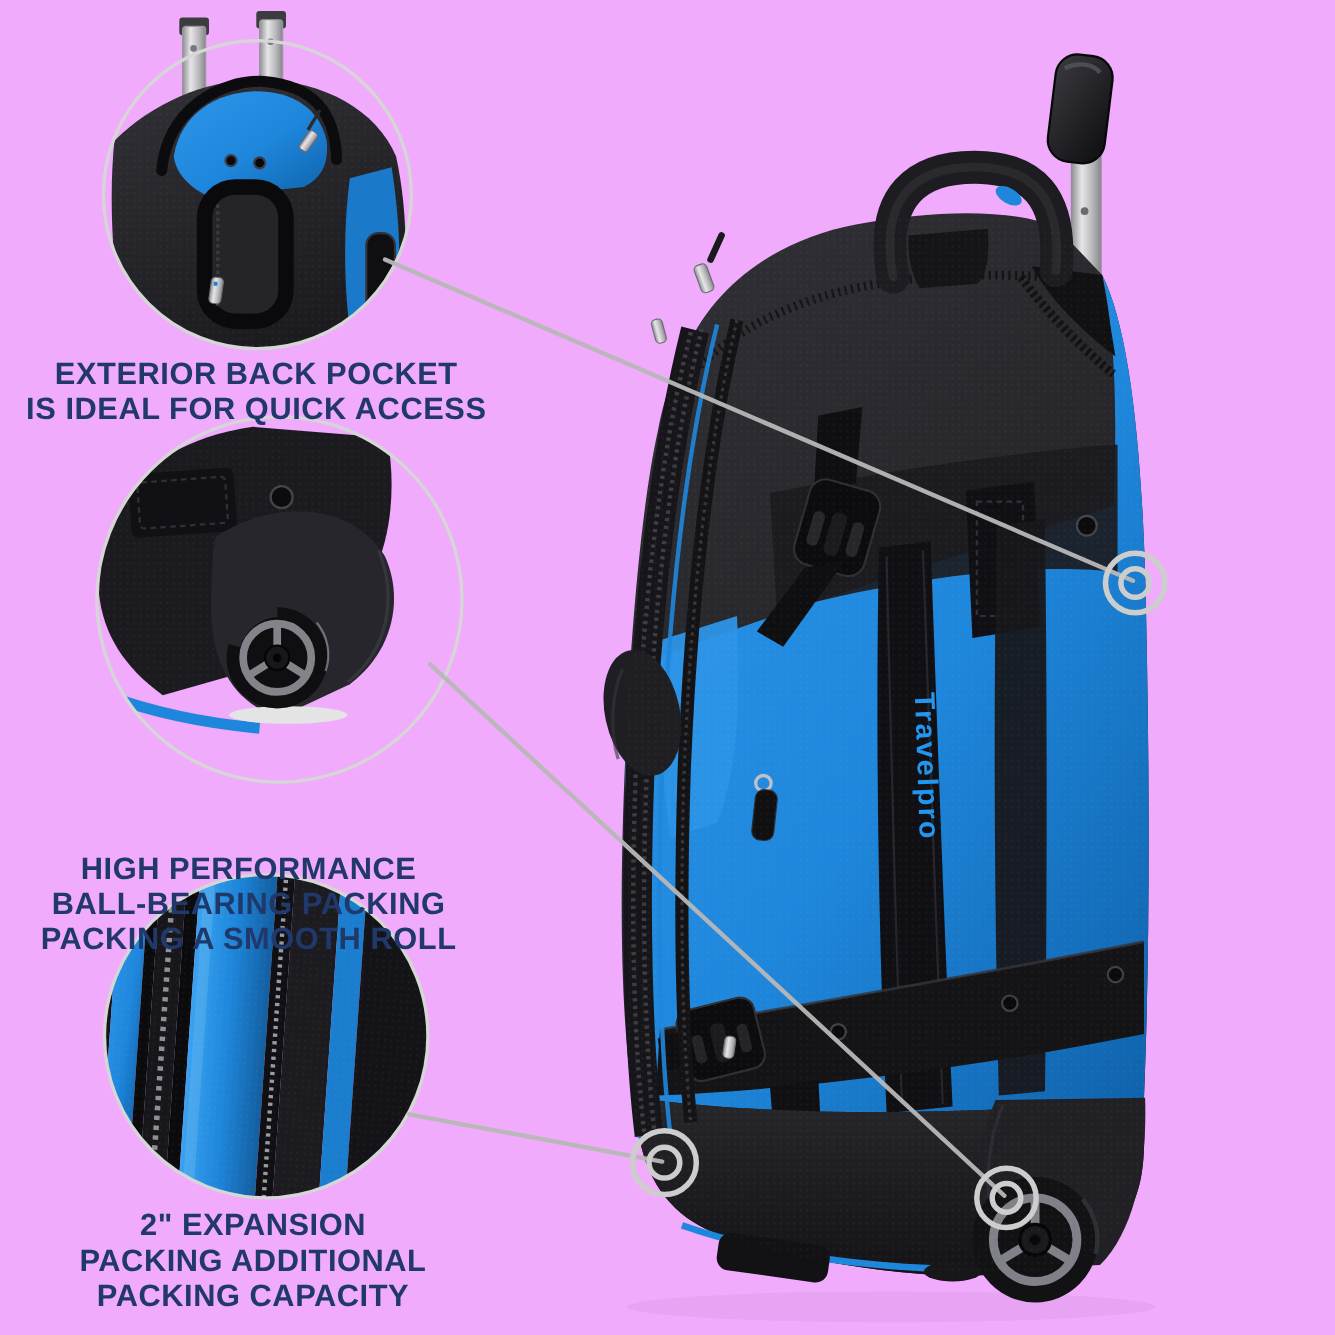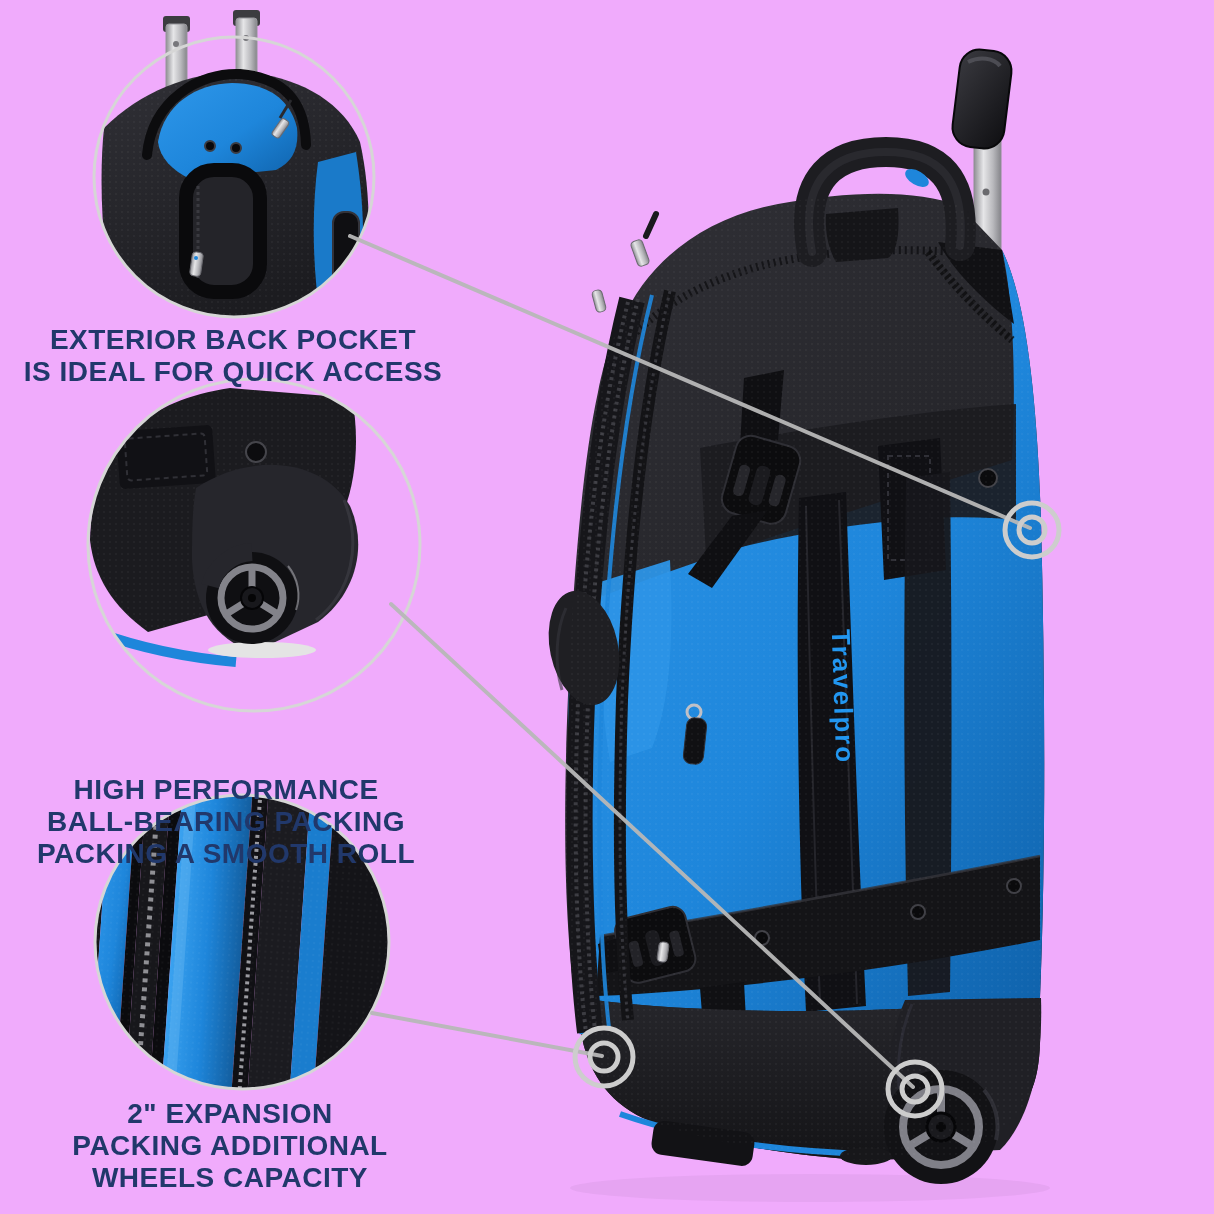--- a/index.html
+++ b/index.html
@@ -305,16 +305,16 @@
 
   <div class="caption" style="left:6px;top:740px;width:440px;margin-top:34px;">
     <div>HIGH PERFORMANCE</div>
     <div>BALL-BEARING PACKING</div>
     <div>PACKING A SMOOTH ROLL</div>
   </div>
 
   <div class="caption" style="left:10px;top:1098px;width:440px;">
     <div>2" EXPANSION</div>
     <div>PACKING ADDITIONAL</div>
-    <div>WHEELS CAPACITY</div>
+    <div>PACKING CAPACITY</div>
   </div>
 
 </div>
 
 </body></html>

